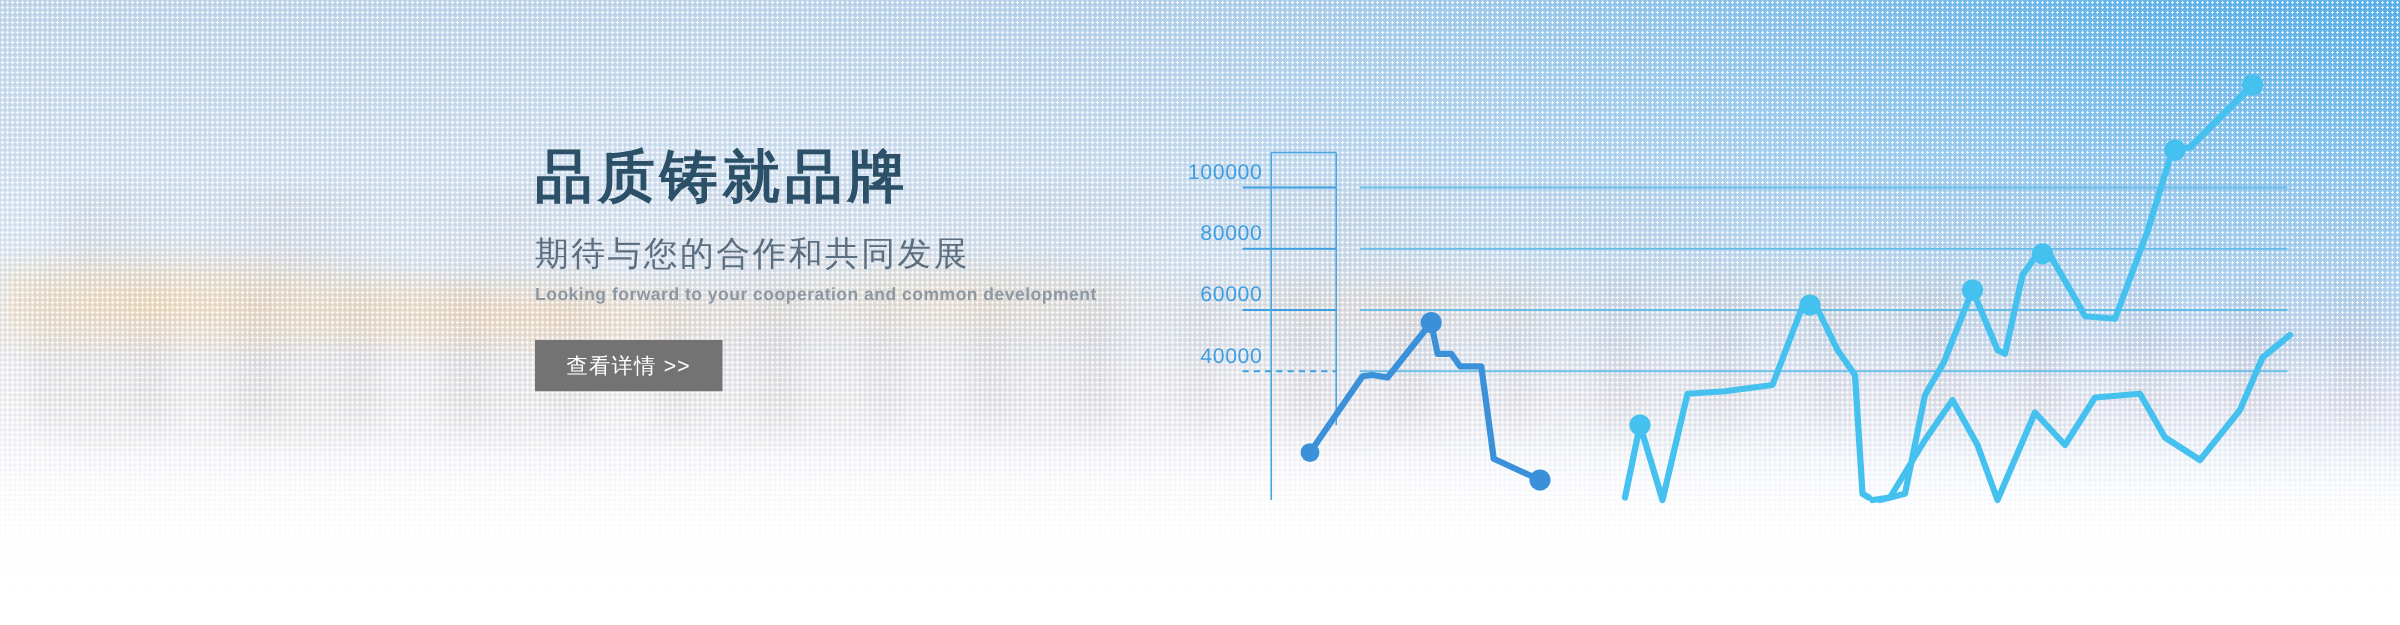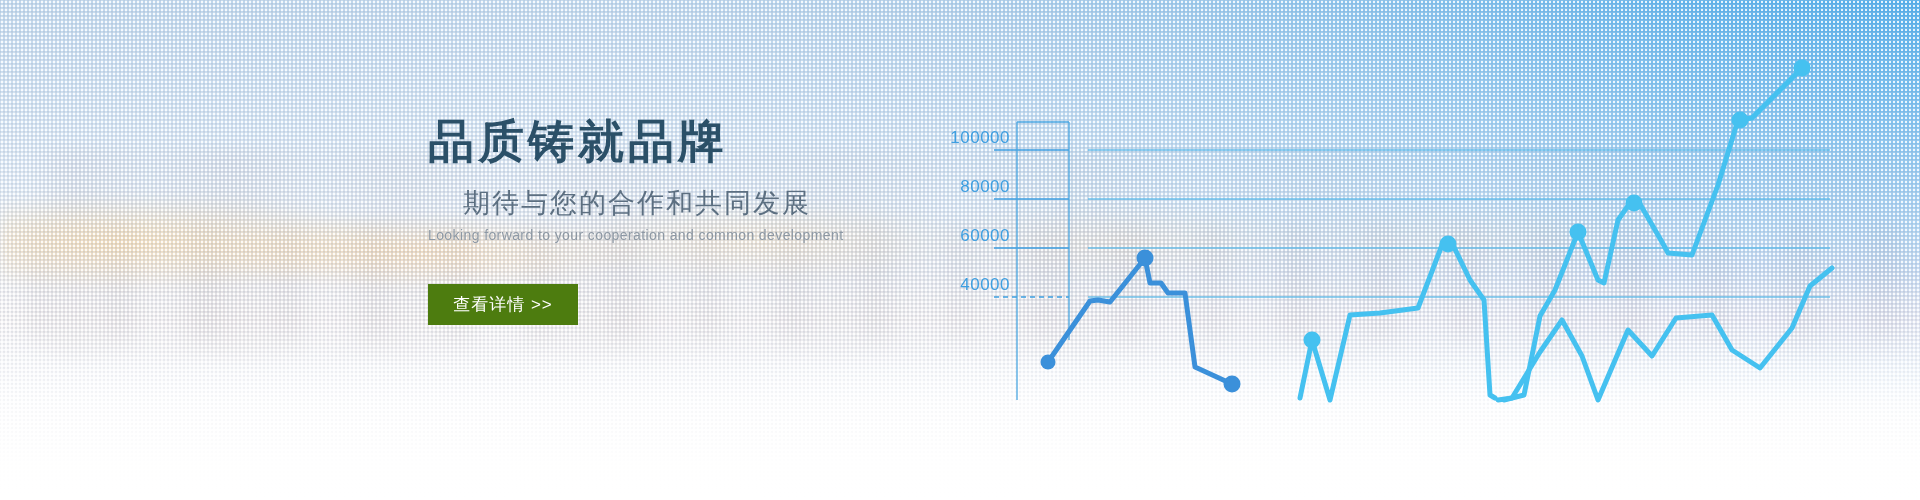--- a/index.html
+++ b/index.html
@@ -103,28 +103,28 @@
     background:linear-gradient(to bottom, rgba(255,255,255,0) 0%, rgba(255,255,255,.65) 45%, rgba(255,255,255,.96) 80%, #ffffff 100%);
   }
   
   .copy{position:absolute;left:428px;top:118px;width:426px;border-radius:12px;}
   .headline{
     font-size:46px;font-weight:700;letter-spacing:4px;
     color:#2b5068;line-height:1;margin:0 0 26px 0;white-space:nowrap;
   }
   .subline{
     font-size:27px;font-weight:400;letter-spacing:2px;
-    color:#5c6f81;line-height:1;margin:0 0 11px 0;white-space:nowrap;padding-left:35px;
+    color:#5c6f81;line-height:1;margin:0 0 11px 0;white-space:nowrap;
   }
   .engline{
-    font-size:14px;font-weight:400;letter-spacing:.4px;
-    color:#8d98a4;line-height:1;margin:0 0 42px 0;white-space:nowrap;
+    font-size:14px;font-weight:700;letter-spacing:.4px;
+    color:#8d98a4;line-height:1;margin:0 0 30px 0;white-space:nowrap;
   }
   .cta{
-    display:inline-block;background:#4d7c0f;color:#ffffff;
+    display:inline-block;background:#737373;color:#ffffff;
     border:0;outline:0;cursor:pointer;
     padding:0;width:150px;height:41px;line-height:41px;text-align:center;
     font-size:17px;letter-spacing:1px;
     font-family:"Liberation Sans","DejaVu Sans",sans-serif;
   }
   
   .chart{position:absolute;left:0;top:0;width:1920px;height:356px;}
   .chart svg{display:block;}
   .ylab{
     fill:#3d9ee0;font-size:17px;font-family:"Liberation Sans","DejaVu Sans",sans-serif;

